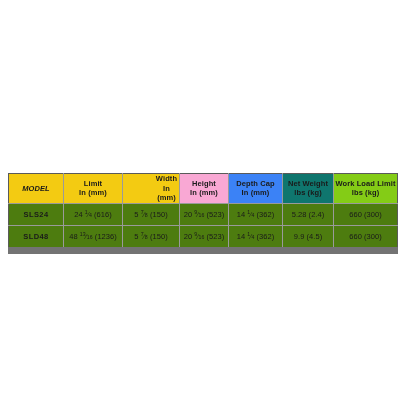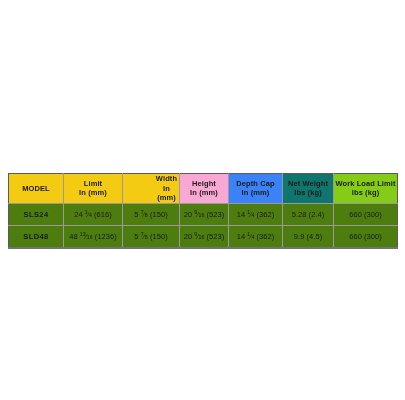--- a/index.html
+++ b/index.html
@@ -38,21 +38,21 @@
     vertical-align: middle;
     color: #1a1a1a;
   }
 
   
   table.spec tr:first-child th { border-top: 1px solid #5a5a5a; }
   table.spec tr th:first-child,
   table.spec tr td:first-child { border-left: 1px solid #5a5a5a; }
   table.spec tr th:last-child,
   table.spec tr td:last-child { border-right: 1px solid #5a5a5a; }
-  table.spec tr:last-child td { border-bottom: 2px solid #737373; }
+  table.spec tr:last-child td { border-bottom: 7px solid #737373; }
 
   table.spec thead th {
     background: #f3cb12;
     height: 24px;
     font-size: 7.5px;
     font-weight: bold;
     line-height: 1.28;
     letter-spacing: 0.1px;
   }
   table.spec thead th .hl1 { display: block; }
@@ -102,21 +102,21 @@
       <col class="c-model">
         <col class="c-length">
         <col class="c-width">
         <col class="c-height">
       <col class="c-depth">
         <col class="c-weight">
         <col class="c-wll">
     </colgroup>
     <thead>
       <tr>
-        <th style="background: rgb(243, 203, 18);">
+        <th style="background: rgb(243, 203, 18); font-style: italic;">
           <span class="hl1">MODEL</span>
         </th>
         <th style="background: rgb(243, 203, 18);">
           <span class="hl1">Limit</span>
           <span class="hl2">In (mm)</span>
         </th>
         <th style="background: rgb(243, 203, 18); padding-left: 31px;">
           <span class="hl1">Width</span>
           <span class="hl2">In (mm)</span>
         </th>

